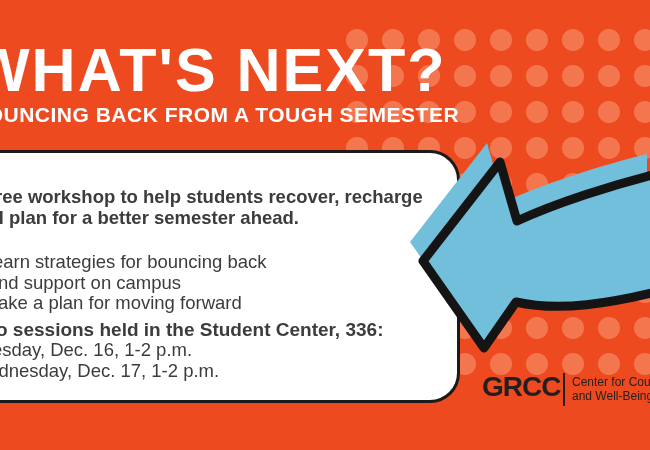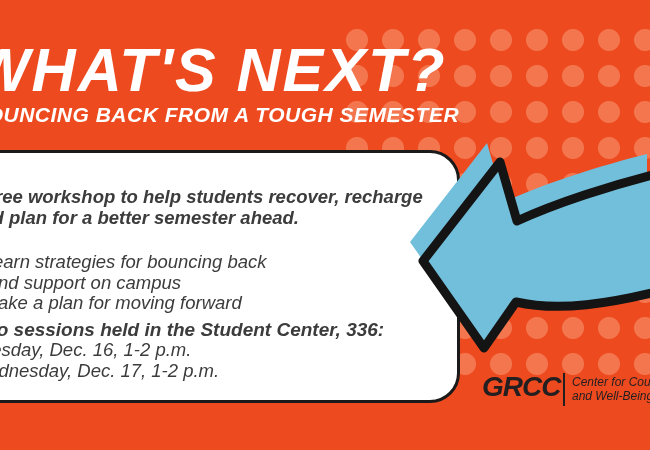--- a/index.html
+++ b/index.html
@@ -1,20 +1,19 @@
 <!DOCTYPE html>
 <html><head>
 <meta charset="utf-8">
 <style>
   html,body{margin:0;padding:0;background:#222;}
   .stage{
     position:relative;width:650px;height:450px;overflow:hidden;
     background:#EE4A1F;
     font-family:"Liberation Sans", sans-serif;
-    font-style:italic;
   }
   
   .dots{
     position:absolute;left:339px;top:22px;width:311px;height:356px;
     background-image:radial-gradient(circle at 18px 18px,#F3764F 10.5px,transparent 11.5px);
     background-size:36px 36px;
   }
   
   .title{
     position:absolute;left:-28px;top:40px;

